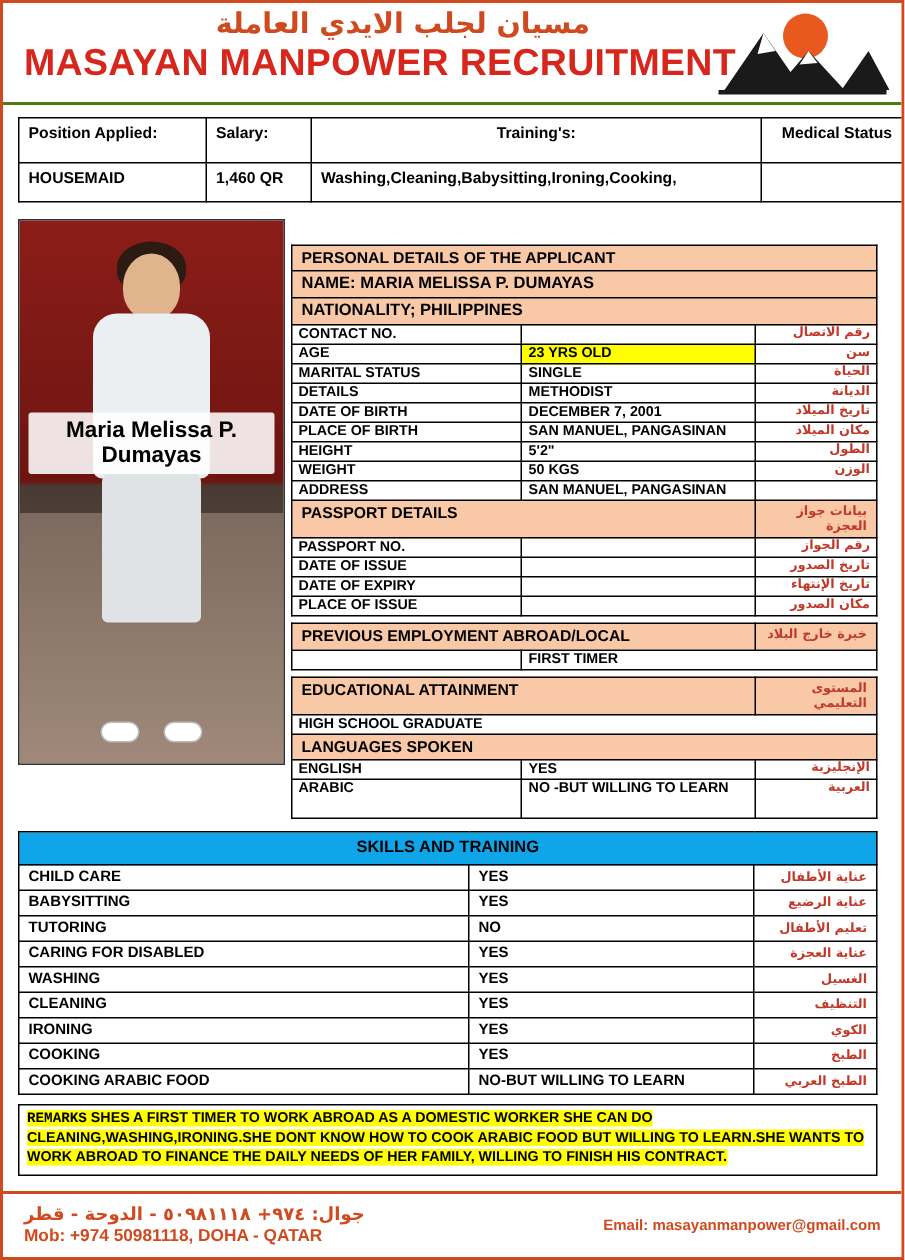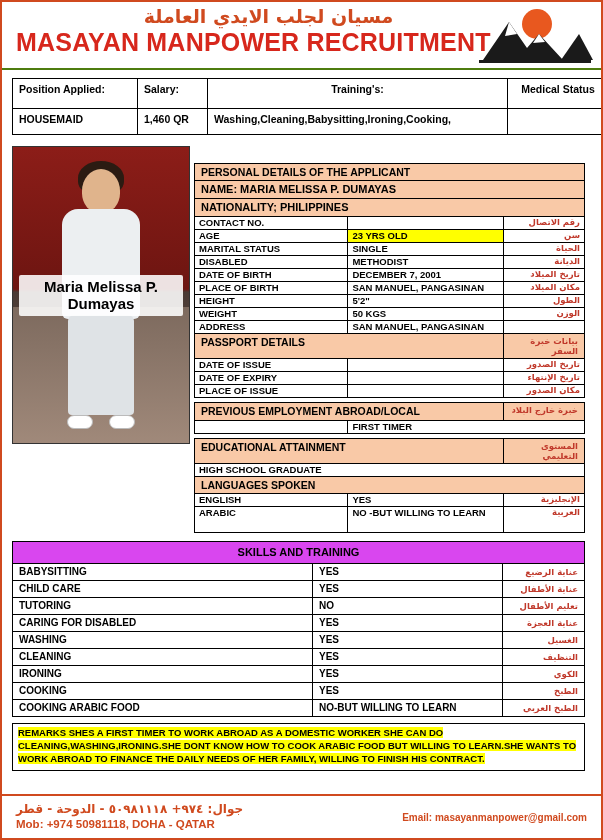--- a/index.html
+++ b/index.html
@@ -74,21 +74,21 @@
     margin: 6px 10px 0 10px;
     width: 573px;
     align-items: flex-start;
   }
   .photo-col {
     width: 178px;
     flex: 0 0 178px;
     margin-right: 4px;
   }
   .photo {
-    width: 178px; height: 298px;
+    width: 178px; height: 364px;
     border: 1px solid #333;
     position: relative;
     overflow: hidden;
     background: linear-gradient(#8c1d18 0%, #6d1511 48%, #4a3a34 49%, #6b5b52 100%);
   }
   .photo .floor {
     position: absolute; left: 0; right: 0; bottom: 0; height: 46%;
     background: linear-gradient(#7d6a5e, #a0897a);
   }
   .photo .person-head {
@@ -177,21 +177,21 @@
     font-size: 10px;
   }
   .skills td {
     border: 1px solid #000;
     padding: 2px 6px;
     font-weight: bold;
     height: 15px;
     line-height: 1.2;
   }
   .skills .skills-hdr {
-    background: #d946ef;
+    background: #0ea5e9;
     text-align: center;
     font-size: 11px;
     padding: 4px;
   }
   .skills .sk-name { width: 300px; }
   .skills .sk-val { width: 190px; }
   .skills .sk-ar {
     direction: rtl; text-align: right;
     font-family: "DejaVu Sans", sans-serif;
     font-size: 8.5px; color: #c0392b;
@@ -200,21 +200,21 @@
   .remarks {
     margin: 6px 10px 0 10px;
     width: 573px;
     border: 1px solid #000;
     padding: 3px 5px;
     font-size: 9.5px;
     font-weight: bold;
     line-height: 1.35;
     min-height: 48px;
   }
-  .remarks .tag { background: #ffff00; }
+  .remarks .tag { background: #ffff00; font-family: Liberation Mono, monospace; }
   .remarks .txt { background: #ffff00; }
   
   .footer {
     position: absolute;
     left: 0; right: 0; bottom: 0;
     height: 44px;
     border-top: 2px solid #d04a1f;
     display: flex;
     align-items: center;
     justify-content: space-between;
@@ -309,21 +309,21 @@
           <td class="lbl">AGE</td>
           <td class="val hl">23 YRS OLD</td>
           <td class="ar">سن</td>
         </tr>
         <tr>
           <td class="lbl">MARITAL STATUS</td>
           <td class="val">SINGLE</td>
           <td class="ar">الحياة</td>
         </tr>
         <tr>
-          <td class="lbl">DISABLED</td>
+          <td class="lbl">DETAILS</td>
           <td class="val">METHODIST</td>
           <td class="ar">الديانة</td>
         </tr>
         <tr>
           <td class="lbl">DATE OF BIRTH</td>
           <td class="val">DECEMBER 7, 2001</td>
           <td class="ar">تاريخ الميلاد</td>
         </tr>
         <tr>
           <td class="lbl">PLACE OF BIRTH</td>
@@ -341,21 +341,26 @@
           <td class="ar">الوزن</td>
         </tr>
         <tr>
           <td class="lbl">ADDRESS</td>
           <td class="val">SAN MANUEL, PANGASINAN</td>
           <td class="ar"></td>
         </tr>
 
         <tr>
           <td class="sec" colspan="2">PASSPORT DETAILS</td>
-          <td class="sec ar-sec">بيانات خبرة السفر</td>
+          <td class="sec ar-sec">بيانات جواز العجزة</td>
+        </tr>
+        <tr>
+          <td class="lbl">PASSPORT NO.</td>
+          <td class="val"></td>
+          <td class="ar">رقم الجواز</td>
         </tr>
         <tr>
           <td class="lbl">DATE OF ISSUE</td>
           <td class="val"></td>
           <td class="ar">تاريخ الصدور</td>
         </tr>
         <tr>
           <td class="lbl">DATE OF EXPIRY</td>
           <td class="val"></td>
           <td class="ar">تاريخ الإنتهاء</td>
@@ -408,28 +413,28 @@
         </table>
     </div>
   </div>
 
   <table class="skills">
     <tbody>
         <tr>
       <td class="skills-hdr" colspan="3">SKILLS AND TRAINING</td>
     </tr>
     <tr>
+      <td class="sk-name">CHILD CARE</td>
+      <td class="sk-val">YES</td>
+      <td class="sk-ar">عناية الأطفال</td>
+    </tr>
+    <tr>
       <td class="sk-name">BABYSITTING</td>
       <td class="sk-val">YES</td>
       <td class="sk-ar">عناية الرضيع</td>
-    </tr>
-    <tr>
-      <td class="sk-name">CHILD CARE</td>
-      <td class="sk-val">YES</td>
-      <td class="sk-ar">عناية الأطفال</td>
     </tr>
     <tr>
       <td class="sk-name">TUTORING</td>
       <td class="sk-val">NO</td>
       <td class="sk-ar">تعليم الأطفال</td>
     </tr>
     <tr>
       <td class="sk-name">CARING FOR DISABLED</td>
       <td class="sk-val">YES</td>
       <td class="sk-ar">عناية العجزة</td>

